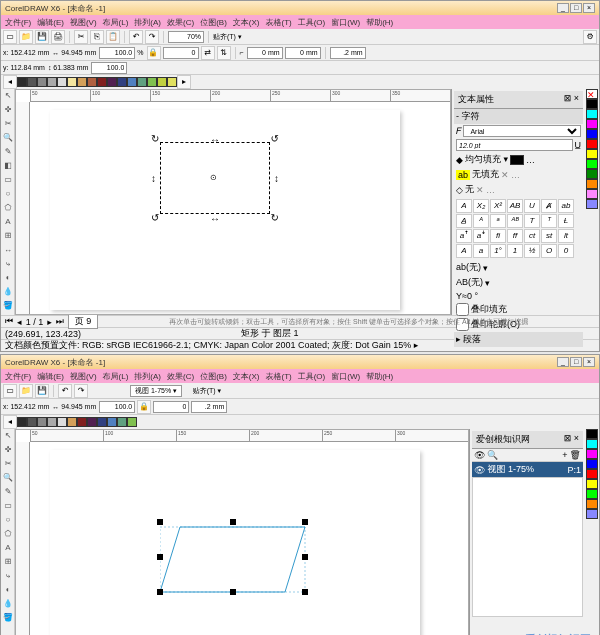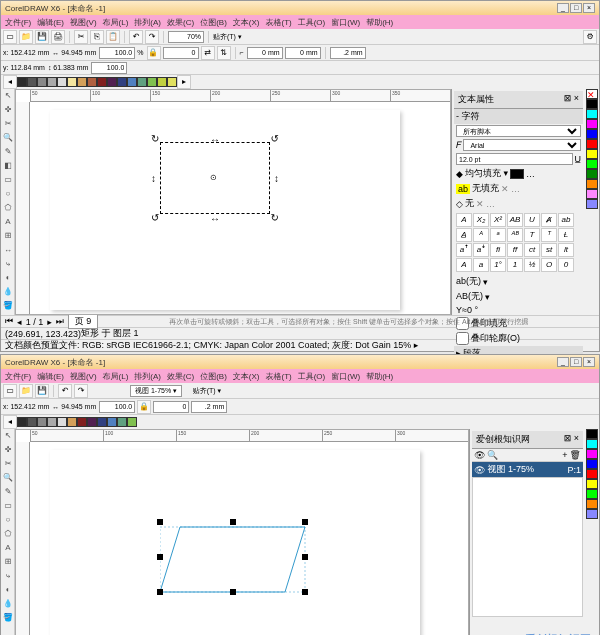--- a/index.html
+++ b/index.html
@@ -182,28 +182,25 @@
     <div class="right-panel">
       <div class="panel-content">
         <div class="panel-title">
           <span>文本属性</span>
           <span>⊠ ×</span>
         </div>
         <div class="panel-row" style="background:#ddd">
             <span>- 字符</span>
           </div>
         <div class="panel-row">
-            <select class="panel-combo"><option>所有脚本</option></select>
-          </div>
-        <div class="panel-row">
             <span>𝐹</span>
             <select class="panel-combo"><option>Arial</option></select>
           </div>
         <div class="panel-row">
-            <input class="panel-combo" style="width: 50px;" value="12.0 pt">
+            <input class="panel-combo" style="width: 50px; font-style: italic;" value="12.0 pt">
             <span>U̲</span>
           </div>
         <div class="panel-row">
             <span>◆</span>
             <span>均匀填充 ▾</span>
             <div class="color-sw" style="background:#000;width:14px"></div>
             <span>…</span>
           </div>
         <div class="panel-row">
             <span style="background:#ff0;padding:0 2px">ab</span>
@@ -290,21 +287,21 @@
     <span>⏮</span>
     <span>◂</span>
     <span>1 / 1</span>
     <span>▸</span>
     <span>⏭</span>
     <span style="border:1px solid #999;padding:0 6px;background:#fff">页 9</span>
     <span class="hint-text" style="flex:1">再次单击可旋转或倾斜；双击工具，可选择所有对象；按住 Shift 键单击可选择多个对象；按住 Alt 键单击可进行挖掘</span>
   </div>
   <div class="statusbar">
     <span>(249.691, 123.423)</span>
-    <span style="">矩形 于 图层 1</span>
+    <span style="margin-left:160px">矩形 于 图层 1</span>
   </div>
   <div class="statusbar">
     <span>文档颜色预置文件: RGB: sRGB IEC61966-2.1; CMYK: Japan Color 2001 Coated; 灰度: Dot Gain 15% ▸</span>
   </div>
 </div>
 
 <div class="window" style="position:relative">
   <div class="titlebar">
     <span class="titlebar-text">CorelDRAW X6 - [未命名 -1]</span>
     <div class="titlebar-controls">

